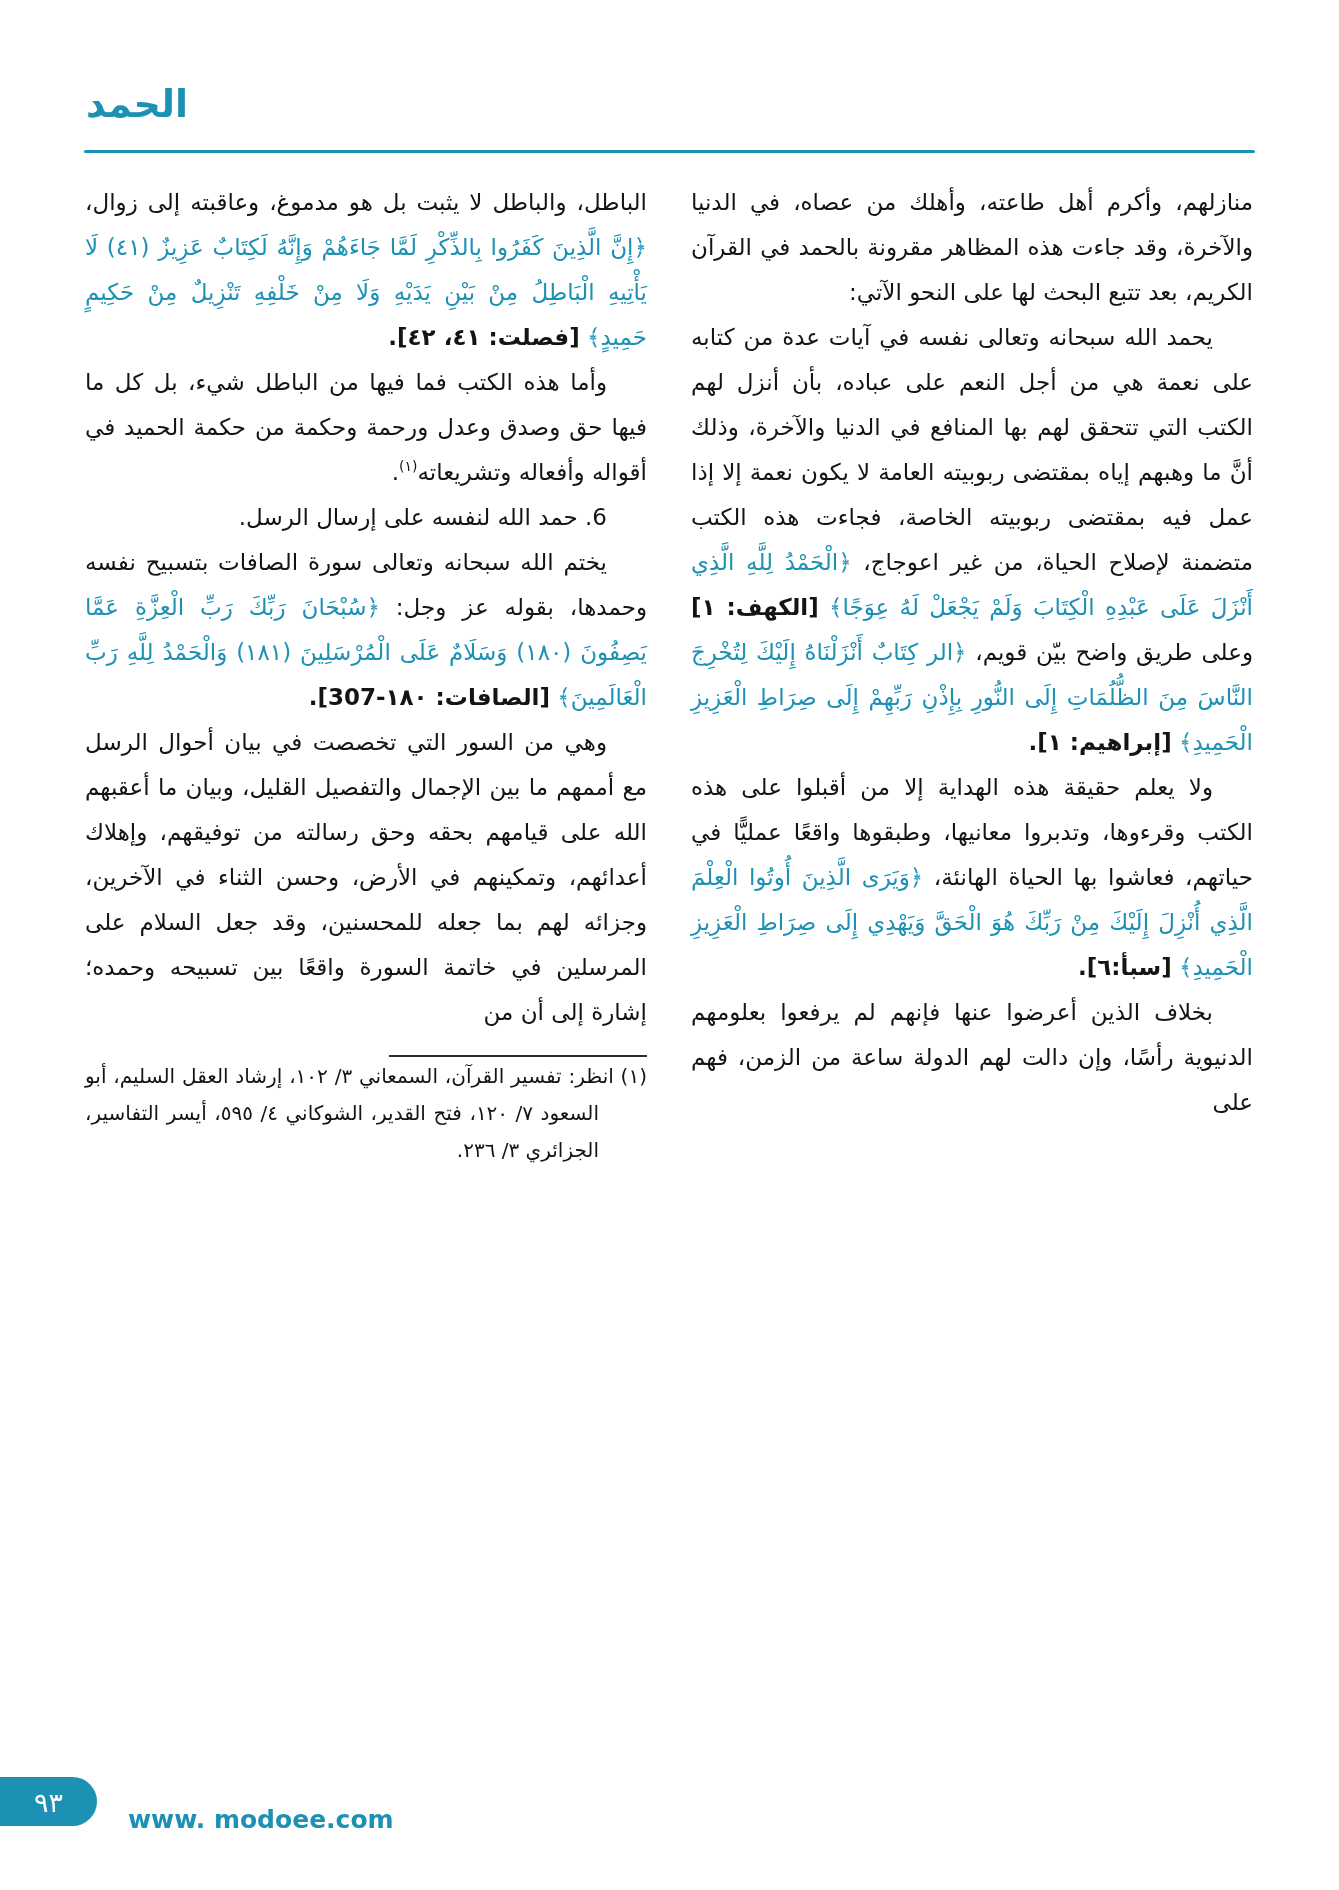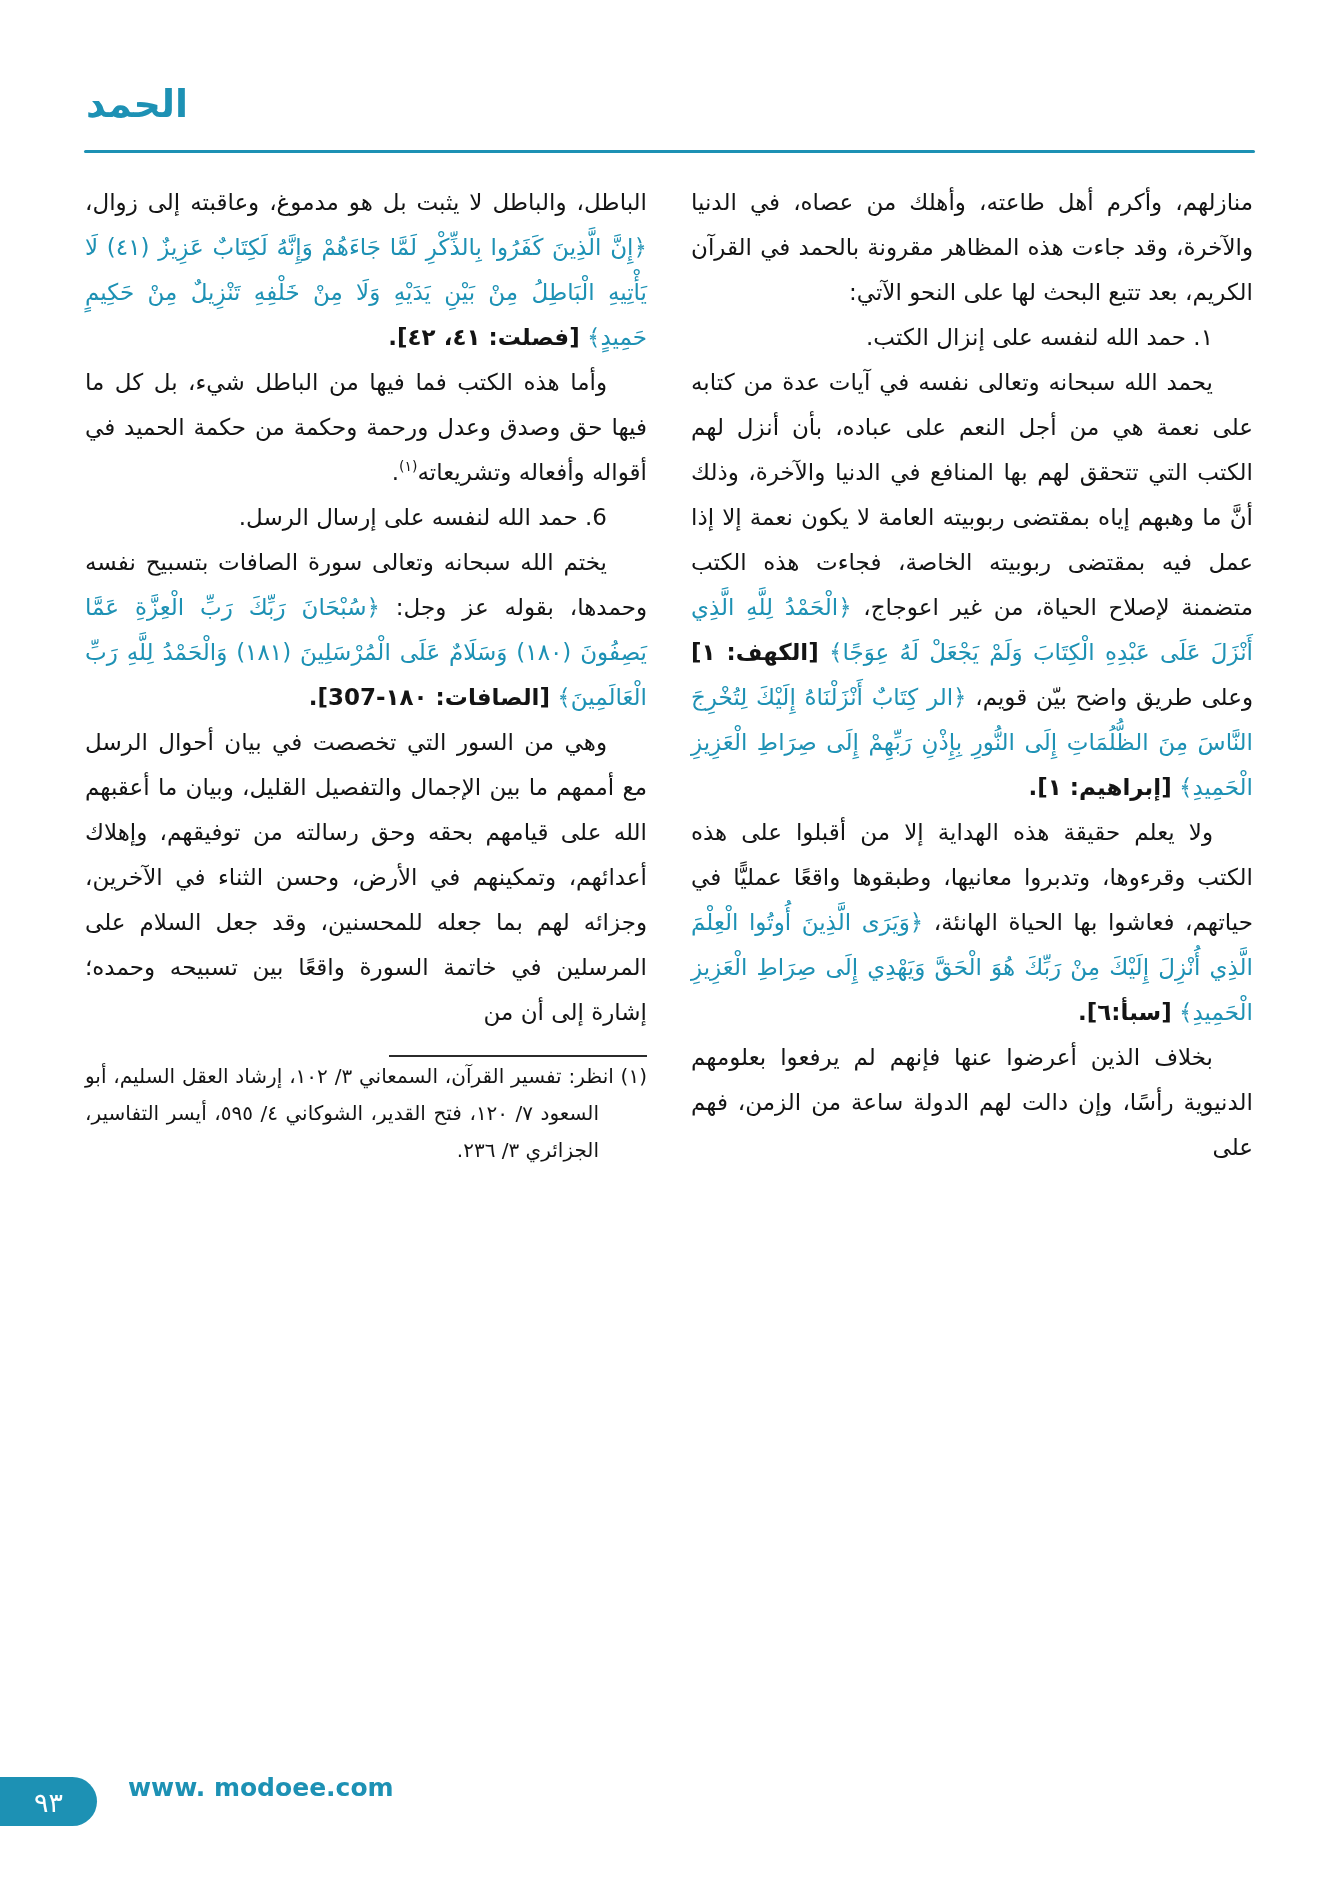--- a/index.html
+++ b/index.html
@@ -87,42 +87,41 @@
     background: var(--accent);
     border-radius: 0 26px 26px 0;
     color: #ffffff;
     font-size: 27px;
     line-height: 52px;
     text-align: center;
     direction: rtl;
   }
   .website {
     position: absolute;
-    bottom: 88px;
+    bottom: 56px;
     left: 128px;
     color: var(--accent);
     font-size: 25px;
     font-weight: bold;
     direction: ltr;
   }
 </style>
 </head>
 <body>
 
 <div class="page">
 
   <div class="header-title">الحمد</div>
 
   <div class="header-rule"></div>
 
   <main class="columns">
 
     <section class="col">
         <p class="para"><span class="run-n">منازلهم، وأكرم أهل طاعته، وأهلك من عصاه، في الدنيا والآخرة، وقد جاءت هذه المظاهر مقرونة بالحمد في القرآن الكريم، بعد تتبع البحث لها على النحو الآتي:</span></p>
-        <p class="para indent"><span class="run-n">١. حمد الله لنفسه على إنزال الكتب.</span></p>
         <p class="para indent"><span class="run-n">يحمد الله سبحانه وتعالى نفسه في آيات عدة من كتابه على نعمة هي من أجل النعم على عباده، بأن أنزل لهم الكتب التي تتحقق لهم بها المنافع في الدنيا والآخرة، وذلك أنَّ ما وهبهم إياه بمقتضى ربوبيته العامة لا يكون نعمة إلا إذا عمل فيه بمقتضى ربوبيته الخاصة، فجاءت هذه الكتب متضمنة لإصلاح الحياة، من غير اعوجاج، </span><span class="run-q">﴿الْحَمْدُ لِلَّهِ الَّذِي أَنْزَلَ عَلَى عَبْدِهِ الْكِتَابَ وَلَمْ يَجْعَلْ لَهُ عِوَجًا﴾ </span><span class="run-r">[الكهف: ١]</span><span class="run-n"> وعلى طريق واضح بيّن قويم، </span><span class="run-q">﴿الر كِتَابٌ أَنْزَلْنَاهُ إِلَيْكَ لِتُخْرِجَ النَّاسَ مِنَ الظُّلُمَاتِ إِلَى النُّورِ بِإِذْنِ رَبِّهِمْ إِلَى صِرَاطِ الْعَزِيزِ الْحَمِيدِ﴾ </span><span class="run-r">[إبراهيم: ١].</span></p>
         <p class="para indent"><span class="run-n">ولا يعلم حقيقة هذه الهداية إلا من أقبلوا على هذه الكتب وقرءوها، وتدبروا معانيها، وطبقوها واقعًا عمليًّا في حياتهم، فعاشوا بها الحياة الهانئة، </span><span class="run-q">﴿وَيَرَى الَّذِينَ أُوتُوا الْعِلْمَ الَّذِي أُنْزِلَ إِلَيْكَ مِنْ رَبِّكَ هُوَ الْحَقَّ وَيَهْدِي إِلَى صِرَاطِ الْعَزِيزِ الْحَمِيدِ﴾ </span><span class="run-r">[سبأ:٦].</span></p>
         <p class="para indent"><span class="run-n">بخلاف الذين أعرضوا عنها فإنهم لم يرفعوا بعلومهم الدنيوية رأسًا، وإن دالت لهم الدولة ساعة من الزمن، فهم على</span></p>
       </section>
 
     <section class="col">
       <div>
           <p class="para"><span class="run-n">الباطل، والباطل لا يثبت بل هو مدموغ، وعاقبته إلى زوال، </span><span class="run-q">﴿إِنَّ الَّذِينَ كَفَرُوا بِالذِّكْرِ لَمَّا جَاءَهُمْ وَإِنَّهُ لَكِتَابٌ عَزِيزٌ (٤١) لَا يَأْتِيهِ الْبَاطِلُ مِنْ بَيْنِ يَدَيْهِ وَلَا مِنْ خَلْفِهِ تَنْزِيلٌ مِنْ حَكِيمٍ حَمِيدٍ﴾ </span><span class="run-r">[فصلت: ٤١، ٤٢].</span></p>
           <p class="para indent"><span class="run-n">وأما هذه الكتب فما فيها من الباطل شيء، بل كل ما فيها حق وصدق وعدل ورحمة وحكمة من حكمة الحميد في أقواله وأفعاله وتشريعاته</span><span class="run-f">(١)</span><span class="run-n">.</span></p>
           <p class="para indent"><span class="run-n">6. حمد الله لنفسه على إرسال الرسل.</span></p>

